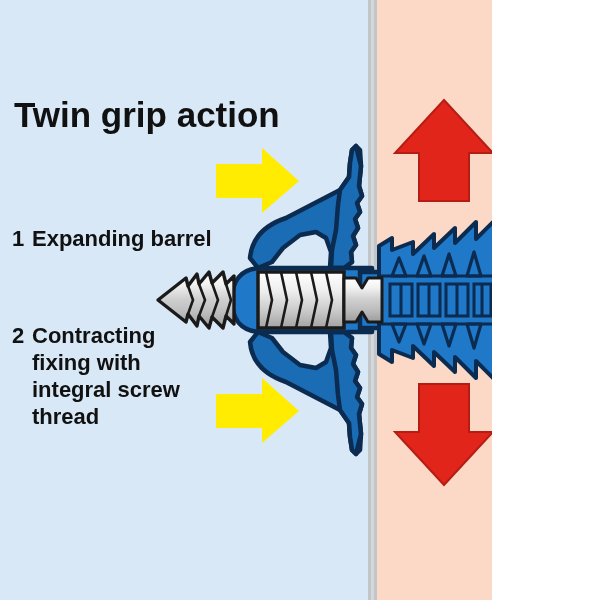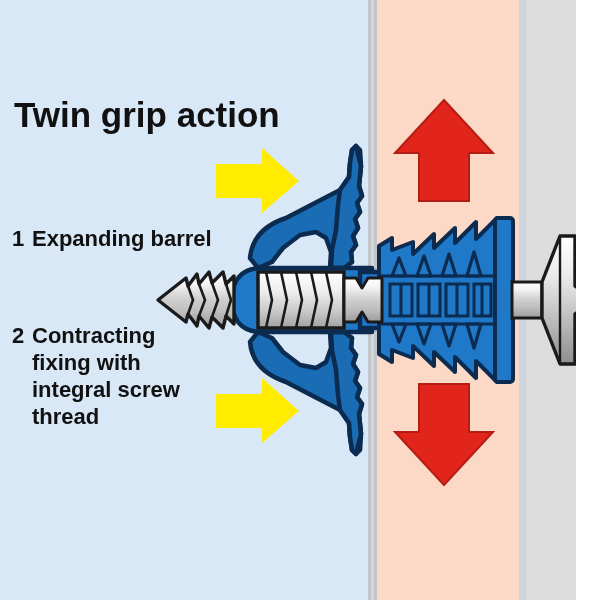--- a/index.html
+++ b/index.html
@@ -1,19 +1,19 @@
 <!DOCTYPE html>
 <html><head>
 <meta charset="utf-8">
 <style>
   html,body{margin:0;padding:0;background:#ffffff;}
   body{font-family:"Liberation Sans", sans-serif;}
   #stage{
     position:relative;
-    width:576px;height:600px;
+    width:492px;height:600px;
     overflow:hidden;
     background:#a3a3a3;
   }
   #stage svg{position:absolute;left:0;top:0;}
   .txt-title{
     font-family:"Liberation Sans", sans-serif;
     font-weight:bold;
     font-size:35px;
     fill:#111111;
   }

